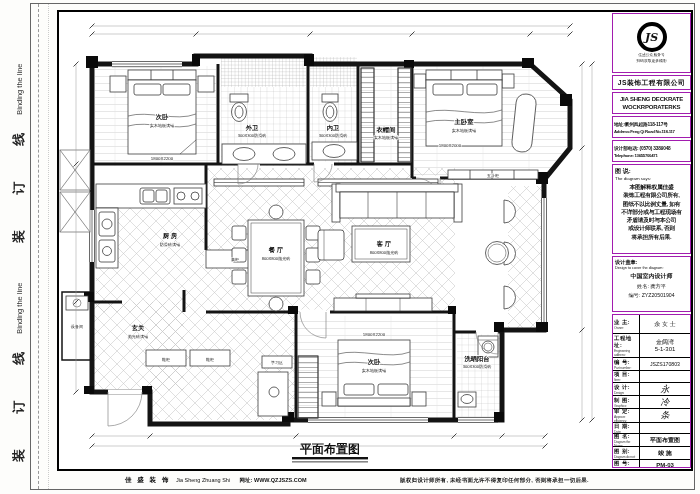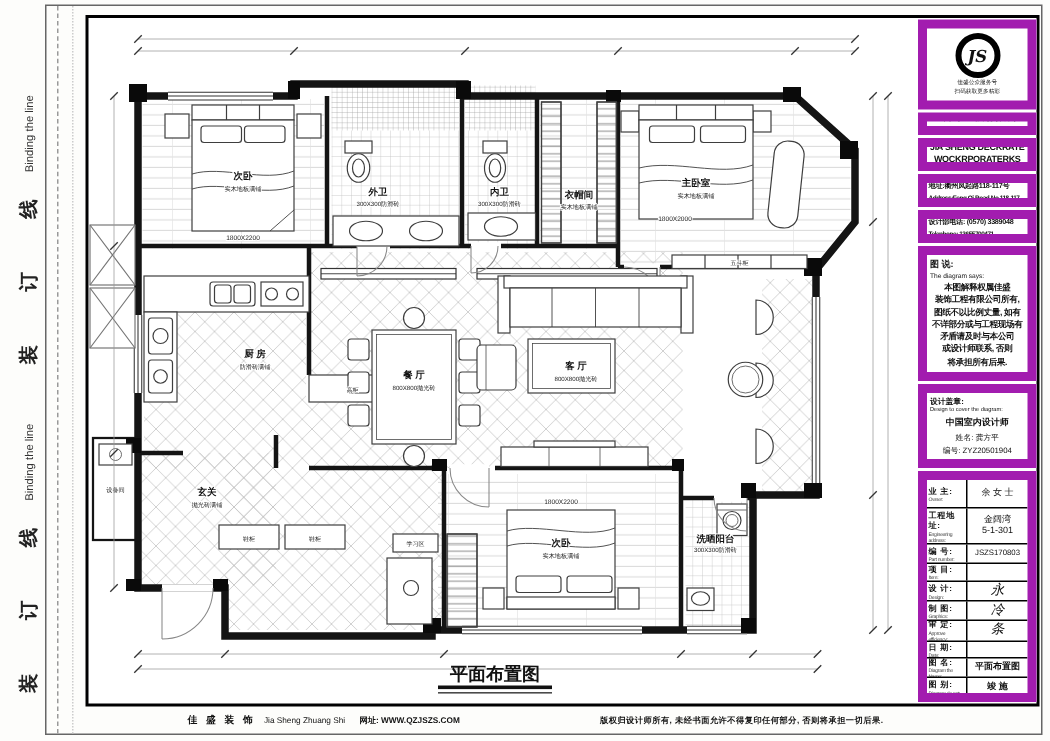--- a/index.html
+++ b/index.html
@@ -19,21 +19,21 @@
   
   .plan{position:absolute;left:58px;top:11px;}
   svg text{font-family:"Liberation Sans",sans-serif;fill:#111;}
   .lbl{font-weight:bold;font-size:6.3px;text-anchor:middle;paint-order:stroke;stroke:#fff;stroke-width:1.5px;}
   .mat{font-size:4.1px;text-anchor:middle;paint-order:stroke;stroke:#fff;stroke-width:1.2px;fill:#222;}
   .dim{font-size:4.4px;text-anchor:middle;paint-order:stroke;stroke:#fff;stroke-width:1.2px;fill:#222;}
   .fur{font-size:4px;text-anchor:middle;paint-order:stroke;stroke:#fff;stroke-width:1px;fill:#222;}
   .ttl{font-family:"DejaVu Serif",serif;font-weight:bold;font-size:12px;text-anchor:middle;}
   
   .tb{position:absolute;left:612px;top:13px;width:79px;height:455px;display:flex;flex-direction:column;gap:2px;font-size:5px;}
-  .tbx{border:6px solid #a21caf;background:#fff;overflow:hidden;flex-shrink:0;}
+  .tbx{border:1px solid #a21caf;background:#fff;overflow:hidden;flex-shrink:0;}
   .logo-box{height:60px;display:flex;flex-direction:column;align-items:center;justify-content:center;gap:1px;}
   .logo-ring{width:30px;height:30px;border:4px solid #000;border-radius:50%;display:flex;align-items:center;justify-content:center;}
   .logo-ring span{font-family:"DejaVu Serif",serif;font-style:italic;font-weight:bold;font-size:11px;}
   .logo-cap{font-size:3.8px;color:#222;line-height:4.6px;text-align:center;}
   .co-zh{height:15px;display:flex;align-items:center;justify-content:center;font-size:6.8px;font-weight:bold;letter-spacing:.5px;}
   .co-en{height:22px;display:flex;flex-direction:column;align-items:center;justify-content:center;font-size:6px;font-weight:bold;line-height:8px;letter-spacing:-.2px;}
   .addr{height:22px;padding:2px 1px;display:flex;flex-direction:column;justify-content:center;gap:2px;}
   .addr .l1{font-size:4.8px;font-weight:bold;letter-spacing:-.2px;}
   .addr .l2{font-size:4.3px;letter-spacing:-.3px;}
   .says{height:90px;padding:2px;}

